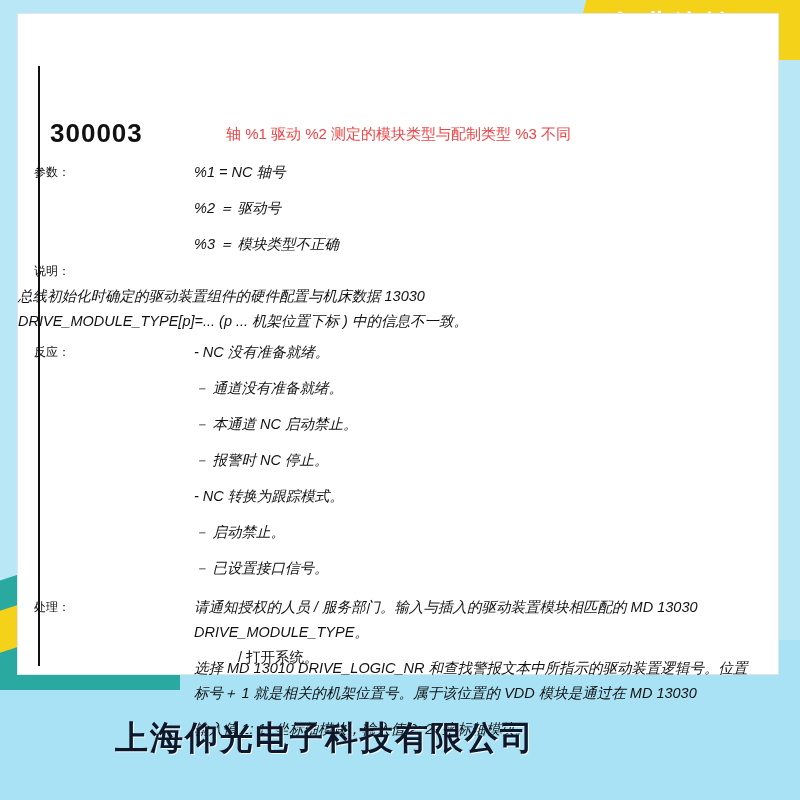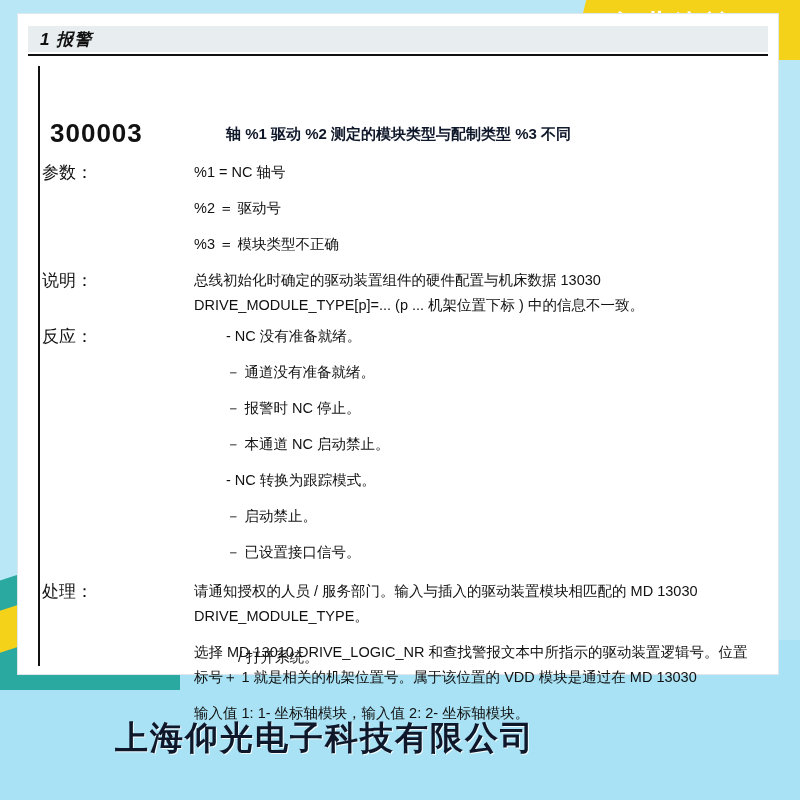--- a/index.html
+++ b/index.html
@@ -142,55 +142,56 @@
     font-size: 26px;
     font-weight: bold;
     color: #111;
     letter-spacing: 1px;
   }
   .alarm-title {
     position: absolute;
     left: 208px; top: 110px;
     width: 530px;
     font-size: 15px;
-    font-weight: bold;
-    color: #0f172a;
+    font-weight: normal;
+    color: #ef4444;
     line-height: 20px;
   }
 
   
   .rows {
     position: absolute;
     left: 0; top: 146px;
     width: 100%;
   }
   .row {
     position: relative;
     display: flex;
     align-items: flex-start;
     margin-bottom: 0;
   }
   .row-label {
     width: 176px;
     min-width: 176px;
-    padding-left: 24px;
+    padding-left: 16px;
     box-sizing: border-box;
-    font-size: 17px;
+    font-size: 12px;
     color: #111;
     line-height: 25px;
   }
   .row-body {
     flex: 1;
     padding-right: 26px;
     font-size: 14.5px;
     color: #111;
     line-height: 25px;
   }
   .row-body p {
     margin: 0 0 0 0;
+    font-style: italic;
   }
   .row-body p.gap {
     margin-top: 11px;
   }
 
   
   .watermark {
     position: absolute;
     left: 0; top: 716px;
     width: 650px;
@@ -222,57 +223,52 @@
   <div class="bg-bottom-cyan2"></div>
 
   <div class="badge-wrap">
     <div class="badge-bg"></div>
     <div class="badge-text">免费咨询</div>
   </div>
 
   <div class="sheet">
     <div class="sheet-inner">
 
-      <div class="doc-header">
-        <div class="hdr-bar"></div>
-        <div class="hdr-title">1 报警</div>
-        <div class="hdr-rule"></div>
-      </div>
 
       <div class="left-rule"></div>
 
       <div class="alarm-no">300003</div>
       <div class="alarm-title">轴 %1 驱动 %2 测定的模块类型与配制类型 %3 不同</div>
 
       <div class="rows">
 
         <div class="row">
           <div class="row-label">参数：</div>
           <div class="row-body">
             <p>%1 = NC 轴号</p>
             <p class="gap">%2 ＝ 驱动号</p>
             <p class="gap">%3 ＝ 模块类型不正确</p>
           </div>
         </div>
 
-        <div class="row" style="margin-top:11px;">
+        <div class="row" style="margin-top:2px;flex-direction:column;">
           <div class="row-label">说明：</div>
           <div class="row-body">
             <p>总线初始化时确定的驱动装置组件的硬件配置与机床数据 13030</p>
             <p>DRIVE_MODULE_TYPE[p]=... (p ... 机架位置下标 ) 中的信息不一致。</p>
           </div>
         </div>
 
-        <div class="row" style="margin-top:6px;gap:32px;">
+        <div class="row" style="margin-top:6px;">
           <div class="row-label">反应：</div>
           <div class="row-body">
             <p>- NC 没有准备就绪。</p>
             <p class="gap">－ 通道没有准备就绪。</p>
+            <p class="gap">－ 本通道 NC 启动禁止。</p>
             <p class="gap">－ 报警时 NC 停止。</p>
-            <p class="gap">－ 本通道 NC 启动禁止。</p>
             <p class="gap">- NC 转换为跟踪模式。</p>
             <p class="gap">－ 启动禁止。</p>
             <p class="gap">－ 已设置接口信号。</p>
           </div>
         </div>
 
         <div class="row" style="margin-top:14px;">
           <div class="row-label">处理：</div>
           <div class="row-body">
             <p>请通知授权的人员 / 服务部门。输入与插入的驱动装置模块相匹配的 MD 13030</p>

